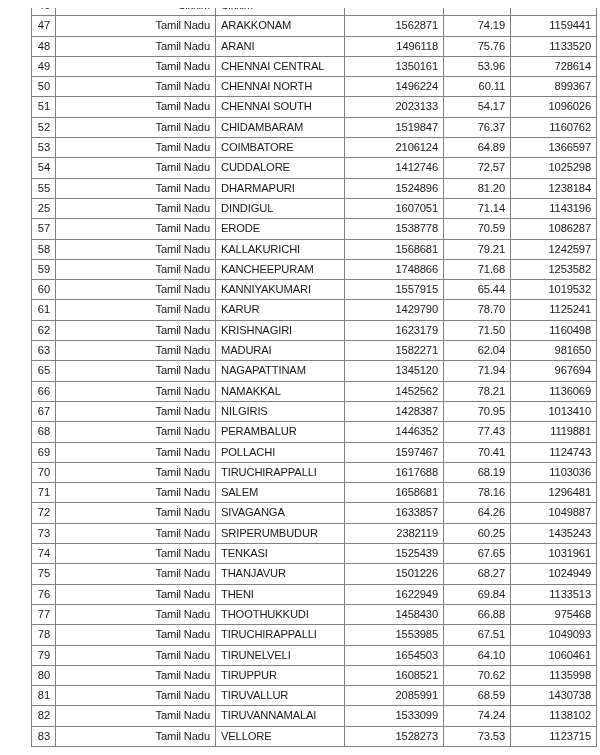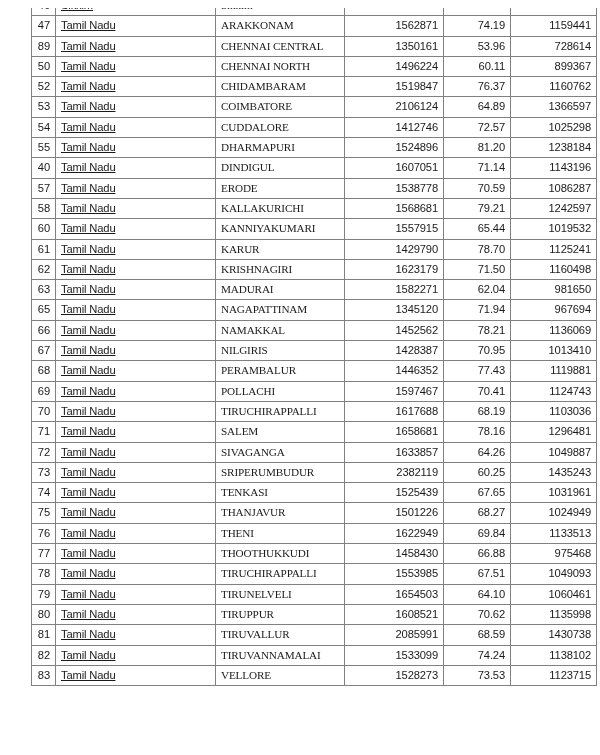--- a/index.html
+++ b/index.html
@@ -54,22 +54,22 @@
 
   
   col.c-sno   { width: 24px;  }
   col.c-state { width: 160px; }
   col.c-const { width: 129px; }
   col.c-elect { width: 99px;  }
   col.c-turn  { width: 67px;  }
   col.c-votes { width: 86px;  }
 
   td.sno    { text-align: right; padding-right: 6px; }
-  td.state  { text-align: left;  padding-left: 6px; text-decoration: underline; }
-  td.const  { text-align: left;  padding-left: 6px; font-family: Liberation Serif, serif; }
+  td.state  { text-align: right;  padding-left: 6px; }
+  td.const  { text-align: left;  padding-left: 6px; }
   td.num    { text-align: right; padding-right: 6px; }
 </style>
 </head>
 <body>
 
 <div id="table-viewport">
   <div id="table-shift">
     <table class="data-table">
       <colgroup>
         <col class="c-sno">
@@ -90,36 +90,52 @@
           </tr>
           <tr>
             <td class="sno">47</td>
             <td class="state">Tamil Nadu</td>
             <td class="const">ARAKKONAM</td>
             <td class="num">1562871</td>
             <td class="num">74.19</td>
             <td class="num">1159441</td>
           </tr>
           <tr>
-            <td class="sno">89</td>
+            <td class="sno">48</td>
+            <td class="state">Tamil Nadu</td>
+            <td class="const">ARANI</td>
+            <td class="num">1496118</td>
+            <td class="num">75.76</td>
+            <td class="num">1133520</td>
+          </tr>
+          <tr>
+            <td class="sno">49</td>
             <td class="state">Tamil Nadu</td>
             <td class="const">CHENNAI CENTRAL</td>
             <td class="num">1350161</td>
             <td class="num">53.96</td>
             <td class="num">728614</td>
           </tr>
           <tr>
             <td class="sno">50</td>
             <td class="state">Tamil Nadu</td>
             <td class="const">CHENNAI NORTH</td>
             <td class="num">1496224</td>
             <td class="num">60.11</td>
             <td class="num">899367</td>
           </tr>
           <tr>
+            <td class="sno">51</td>
+            <td class="state">Tamil Nadu</td>
+            <td class="const">CHENNAI SOUTH</td>
+            <td class="num">2023133</td>
+            <td class="num">54.17</td>
+            <td class="num">1096026</td>
+          </tr>
+          <tr>
             <td class="sno">52</td>
             <td class="state">Tamil Nadu</td>
             <td class="const">CHIDAMBARAM</td>
             <td class="num">1519847</td>
             <td class="num">76.37</td>
             <td class="num">1160762</td>
           </tr>
           <tr>
             <td class="sno">53</td>
             <td class="state">Tamil Nadu</td>
@@ -138,21 +154,21 @@
           </tr>
           <tr>
             <td class="sno">55</td>
             <td class="state">Tamil Nadu</td>
             <td class="const">DHARMAPURI</td>
             <td class="num">1524896</td>
             <td class="num">81.20</td>
             <td class="num">1238184</td>
           </tr>
           <tr>
-            <td class="sno">40</td>
+            <td class="sno">25</td>
             <td class="state">Tamil Nadu</td>
             <td class="const">DINDIGUL</td>
             <td class="num">1607051</td>
             <td class="num">71.14</td>
             <td class="num">1143196</td>
           </tr>
           <tr>
             <td class="sno">57</td>
             <td class="state">Tamil Nadu</td>
             <td class="const">ERODE</td>
@@ -162,20 +178,28 @@
           </tr>
           <tr>
             <td class="sno">58</td>
             <td class="state">Tamil Nadu</td>
             <td class="const">KALLAKURICHI</td>
             <td class="num">1568681</td>
             <td class="num">79.21</td>
             <td class="num">1242597</td>
           </tr>
           <tr>
+            <td class="sno">59</td>
+            <td class="state">Tamil Nadu</td>
+            <td class="const">KANCHEEPURAM</td>
+            <td class="num">1748866</td>
+            <td class="num">71.68</td>
+            <td class="num">1253582</td>
+          </tr>
+          <tr>
             <td class="sno">60</td>
             <td class="state">Tamil Nadu</td>
             <td class="const">KANNIYAKUMARI</td>
             <td class="num">1557915</td>
             <td class="num">65.44</td>
             <td class="num">1019532</td>
           </tr>
           <tr>
             <td class="sno">61</td>
             <td class="state">Tamil Nadu</td>

